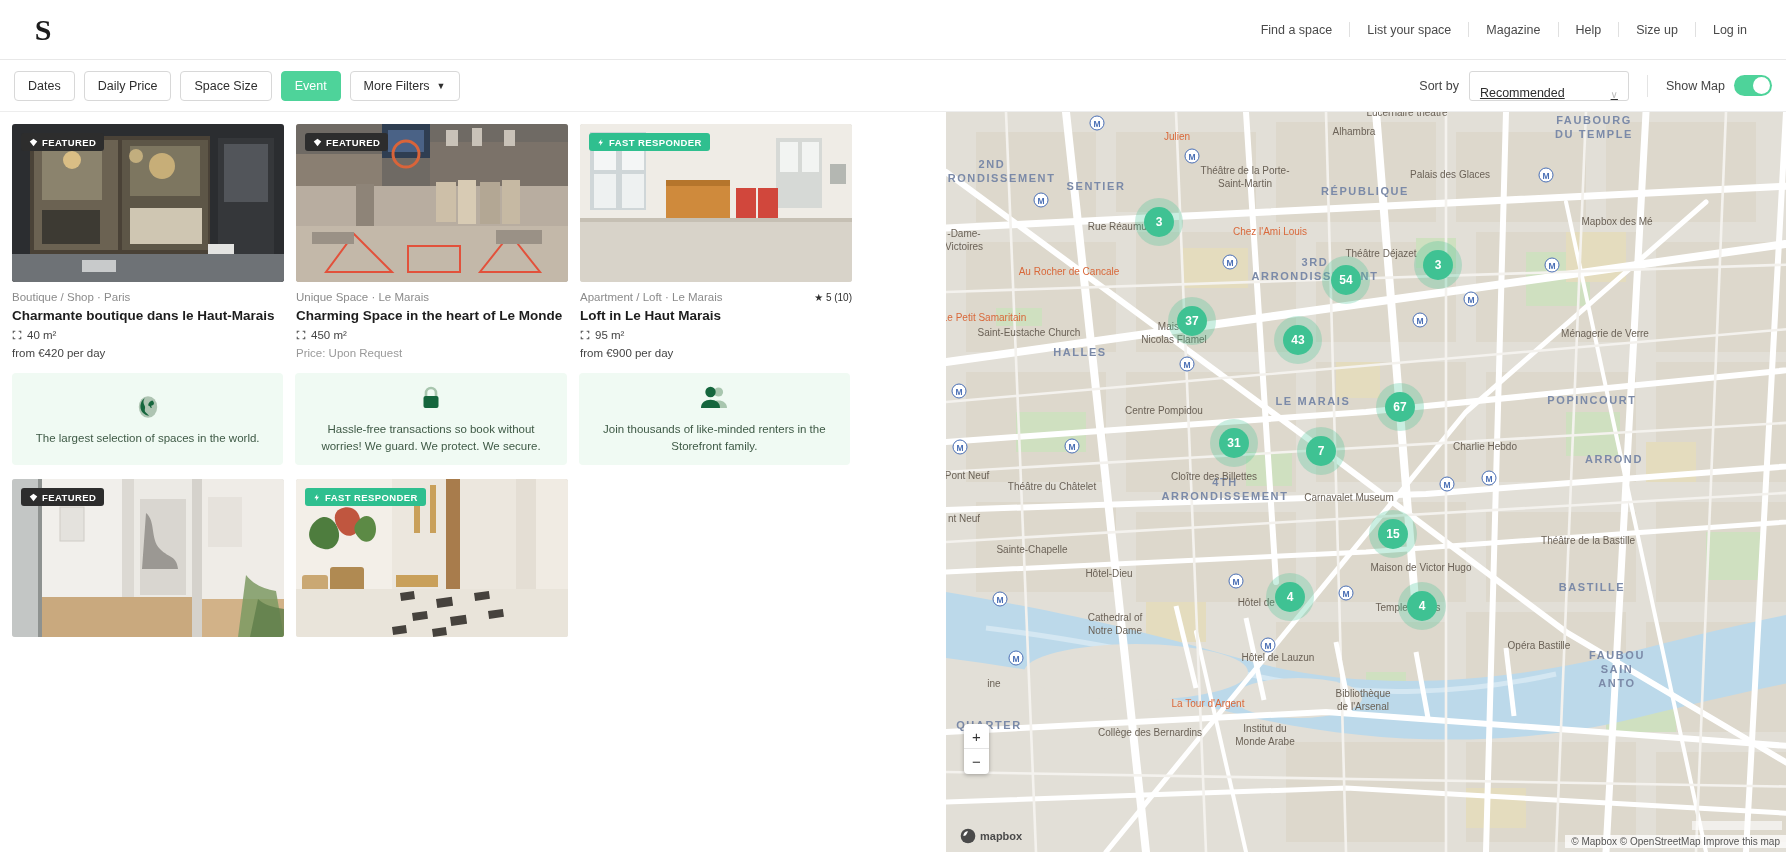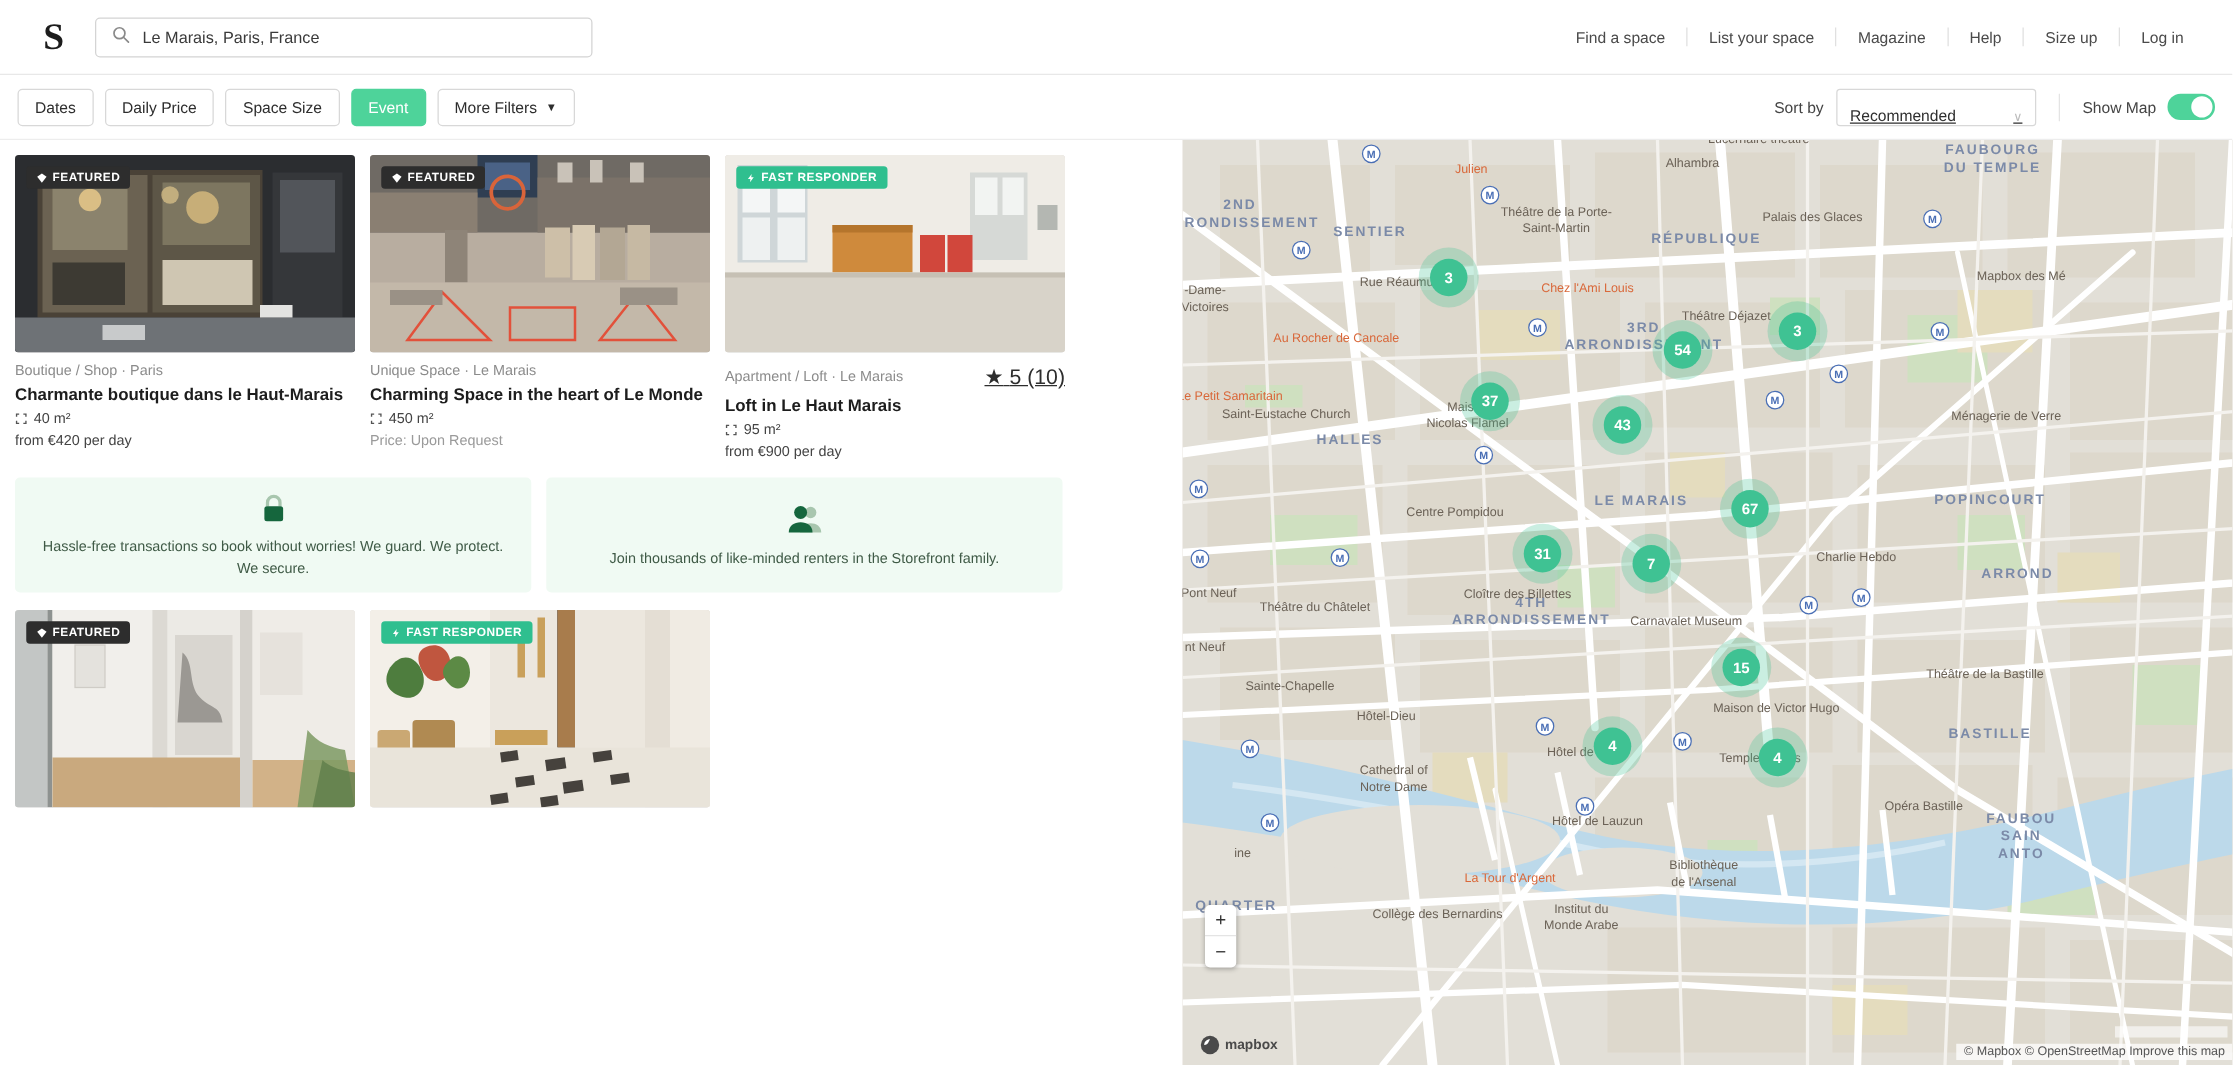--- a/index.html
+++ b/index.html
@@ -96,21 +96,21 @@
     display: flex; align-items: center; gap: 4px;
     font-size: 9.5px; font-weight: 700; letter-spacing: .4px;
     color: #fff; text-transform: uppercase;
   }
   .badge.featured { background: #2d2d2d; }
   .badge.fast { background: #2fbf8f; }
   .card-meta {
     font-size: 11.5px; color: #8b8b8b; margin-top: 9px;
     display: flex; align-items: center;
   }
-  .rating { margin-left: auto; color: #2e2e2e; font-size: 17px; text-decoration: underline; }
+  .rating { margin-left: auto; color: #2e2e2e; font-size: 10px; }
   .rating .star { color: #2e2e2e; }
   .card-title {
     font-size: 13.5px; font-weight: 700; color: #1d1d1d; margin-top: 5px;
     white-space: nowrap; overflow: hidden; text-overflow: ellipsis;
   }
   .card-size {
     font-size: 11.5px; color: #444; margin-top: 6px;
     display: flex; align-items: center; gap: 5px;
   }
   .card-price { font-size: 11.5px; color: #444; margin-top: 6px; }
@@ -186,29 +186,20 @@
   .attrib-bar {
     position: absolute; right: 4px; bottom: 22px; z-index: 20;
     width: 90px; height: 9px; background: rgba(255,255,255,.6);
   }
 </style>
 </head>
 <body>
 
 <div class="header">
   <div class="logo">S</div>
-  <div class="search-box">
-    <span>
-      <svg width="15" height="15" viewBox="0 0 24 24" fill="none" stroke="#8a8a8a" stroke-width="2.2">
-        <circle cx="10.5" cy="10.5" r="7"></circle>
-          <line x1="16" y1="16" x2="22" y2="22" stroke-linecap="round"></line>
-      </svg>
-    </span>
-    <input class="search-input" type="text" value="Le Marais, Paris, France" style="">
-  </div>
   <div class="nav">
     <a href="#">Find a space</a>
     <span class="divider"></span>
     <a href="#">List your space</a>
     <span class="divider"></span>
     <a href="#">Magazine</a>
     <span class="divider"></span>
     <a href="#">Help</a>
     <span class="divider"></span>
     <a href="#">Size up</a>
@@ -376,20 +367,30 @@
           <svg width="10" height="10" viewBox="0 0 24 24" fill="none" stroke="#555" stroke-width="2.6">
             <path d="M3 8V3h5M21 8V3h-5M3 16v5h5M21 16v5h-5"></path>
           </svg>
           <span>95 m²</span>
         </div>
         <div class="card-price">from €900 per day</div>
       </div>
     </div>
 
     <div class="promo-row">
+      <div class="promo">
+        <div class="promo-icon">
+          <svg width="26" height="26" viewBox="0 0 24 24">
+            <ellipse cx="12" cy="12" rx="8.5" ry="10" fill="#aec4b2"></ellipse>
+            <path d="M9 4c-2 3-1 5 0 7s-1 4 1 6 2 2 3 3c-4 0-8-4-8-8s2-7 4-8z" fill="#15663d"></path>
+            <path d="M16 6c1.5 1 2 3 1 4s-2 0-2 1 1 2 0 2-1-2-2-2-1-2 0-3 2-2 3-2z" fill="#15663d"></path>
+          </svg>
+        </div>
+        <div class="promo-text">The largest selection of spaces in the world.</div>
+      </div>
       <div class="promo">
         <div class="promo-icon">
           <svg width="24" height="26" viewBox="0 0 24 26">
             <path d="M7 11V8a5 5 0 0 1 10 0v3" fill="none" stroke="#a8c6ae" stroke-width="2.6"></path>
             <rect x="4.5" y="11" width="15" height="12" rx="2" fill="#15663d"></rect>
           </svg>
         </div>
         <div class="promo-text">Hassle-free transactions so book without worries! We guard. We protect. We secure.</div>
       </div>
       <div class="promo">

